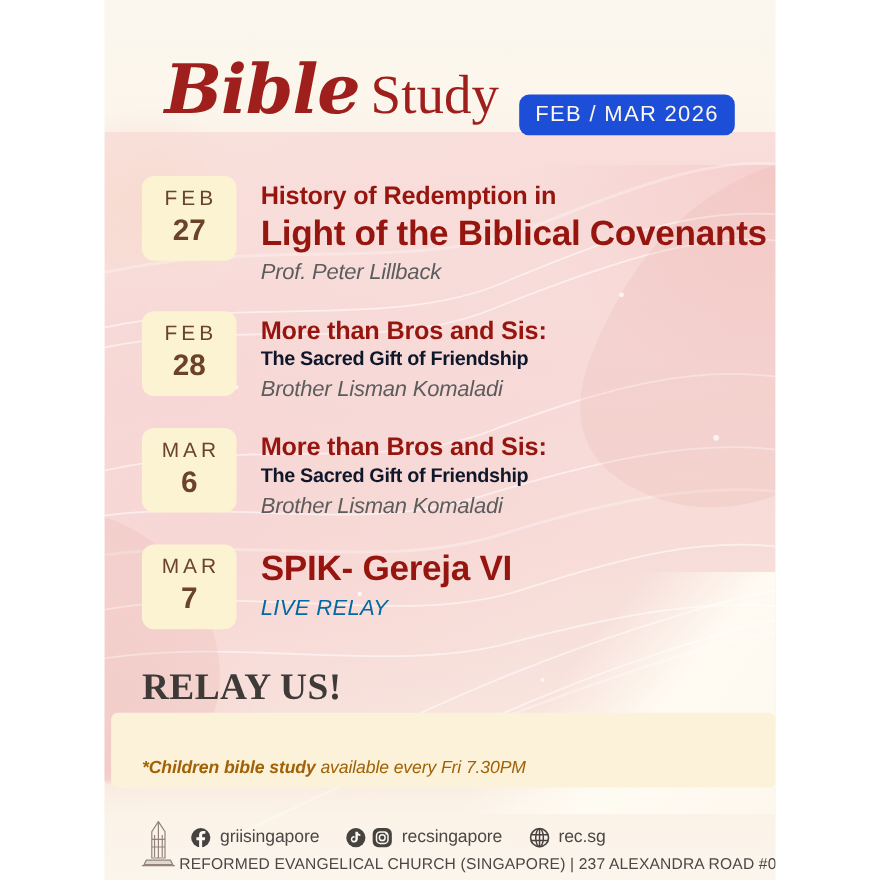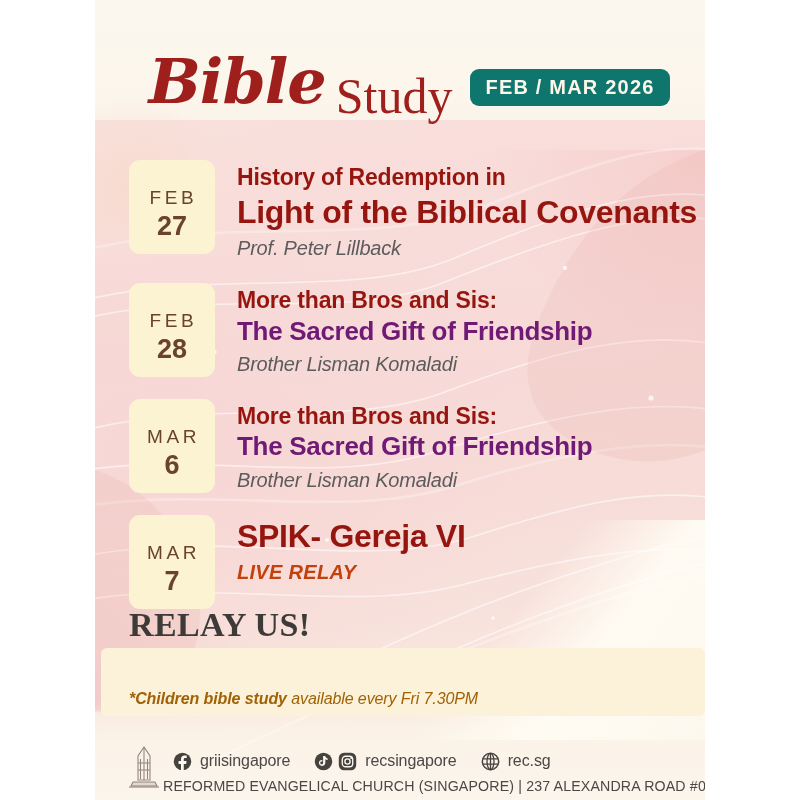--- a/index.html
+++ b/index.html
@@ -84,34 +84,34 @@
     top: -2px;
     margin-left: 18px;
   }
   #title-study {
     font-family: "Liberation Serif", "DejaVu Serif", serif;
     font-size: 50px;
     font-weight: 400;
     color: #9e1f1b;
     line-height: 1;
     position: relative;
-    top: 12px;
+    top: 2px;
   }
   #period-badge {
     margin-left: 18px;
-    background: #0f766e;
+    background: #1d4ed8;
     color: #fdf6ea;
     border-radius: 9px;
     padding: 8px 15px 9px 15px;
     font-size: 20px;
-    font-weight: 700;
+    font-weight: 400;
     letter-spacing: 1.2px;
     line-height: 1;
     position: relative;
-    top: 3px;
+    top: 20px;
     white-space: nowrap;
   }
 
   
   #schedule {
     position: absolute;
     left: 0; top: 160px;
     width: 610px;
   }
   .event {
@@ -130,58 +130,57 @@
     text-align: center;
     color: #6a4328;
     margin-right: 22px;
   }
   .date-month {
     font-size: 19px;
     font-weight: 400;
     letter-spacing: 3.6px;
     line-height: 1.15;
     padding-left: 3px;
-    margin-top: 17px;
   }
   .date-day {
     font-size: 27px;
     font-weight: 700;
     line-height: 1.15;
     margin-top: 2px;
   }
   .event-text { flex: 1 1 auto; padding-top: 4px; }
   .ev-line1 {
     font-size: 23px;
     font-weight: 700;
     color: #96160f;
     line-height: 1.2;
     letter-spacing: -0.2px;
   }
   .ev-line2 {
-    font-size: 26px;
-    font-weight: 700;
-    color: #701a75;
+    font-size: 18px;
+    font-weight: 700;
+    color: #0f172a;
     line-height: 1.2;
     letter-spacing: -0.3px;
     margin-top: 1px;
   }
   .ev-line2.single { font-size: 32px; color: #96160f; }
   .ev-speaker {
     font-size: 20px;
     font-style: italic;
     font-weight: 400;
     color: #5c5c5c;
     line-height: 1.3;
     margin-top: 4px;
     letter-spacing: -0.2px;
   }
   .ev-speaker.upper {
-    font-weight: 700;
+    font-weight: 400;
     letter-spacing: 0.3px;
-    color: #c2410c;
+    color: #0369a1;
   }
   .event.tall-top .event-text { padding-top: 1px; }
 
   
   #joinus-title {
     position: absolute;
     left: 34px; top: 608px;
     font-family: "Liberation Serif", "DejaVu Serif", serif;
     font-size: 34px;
     font-weight: 700;

